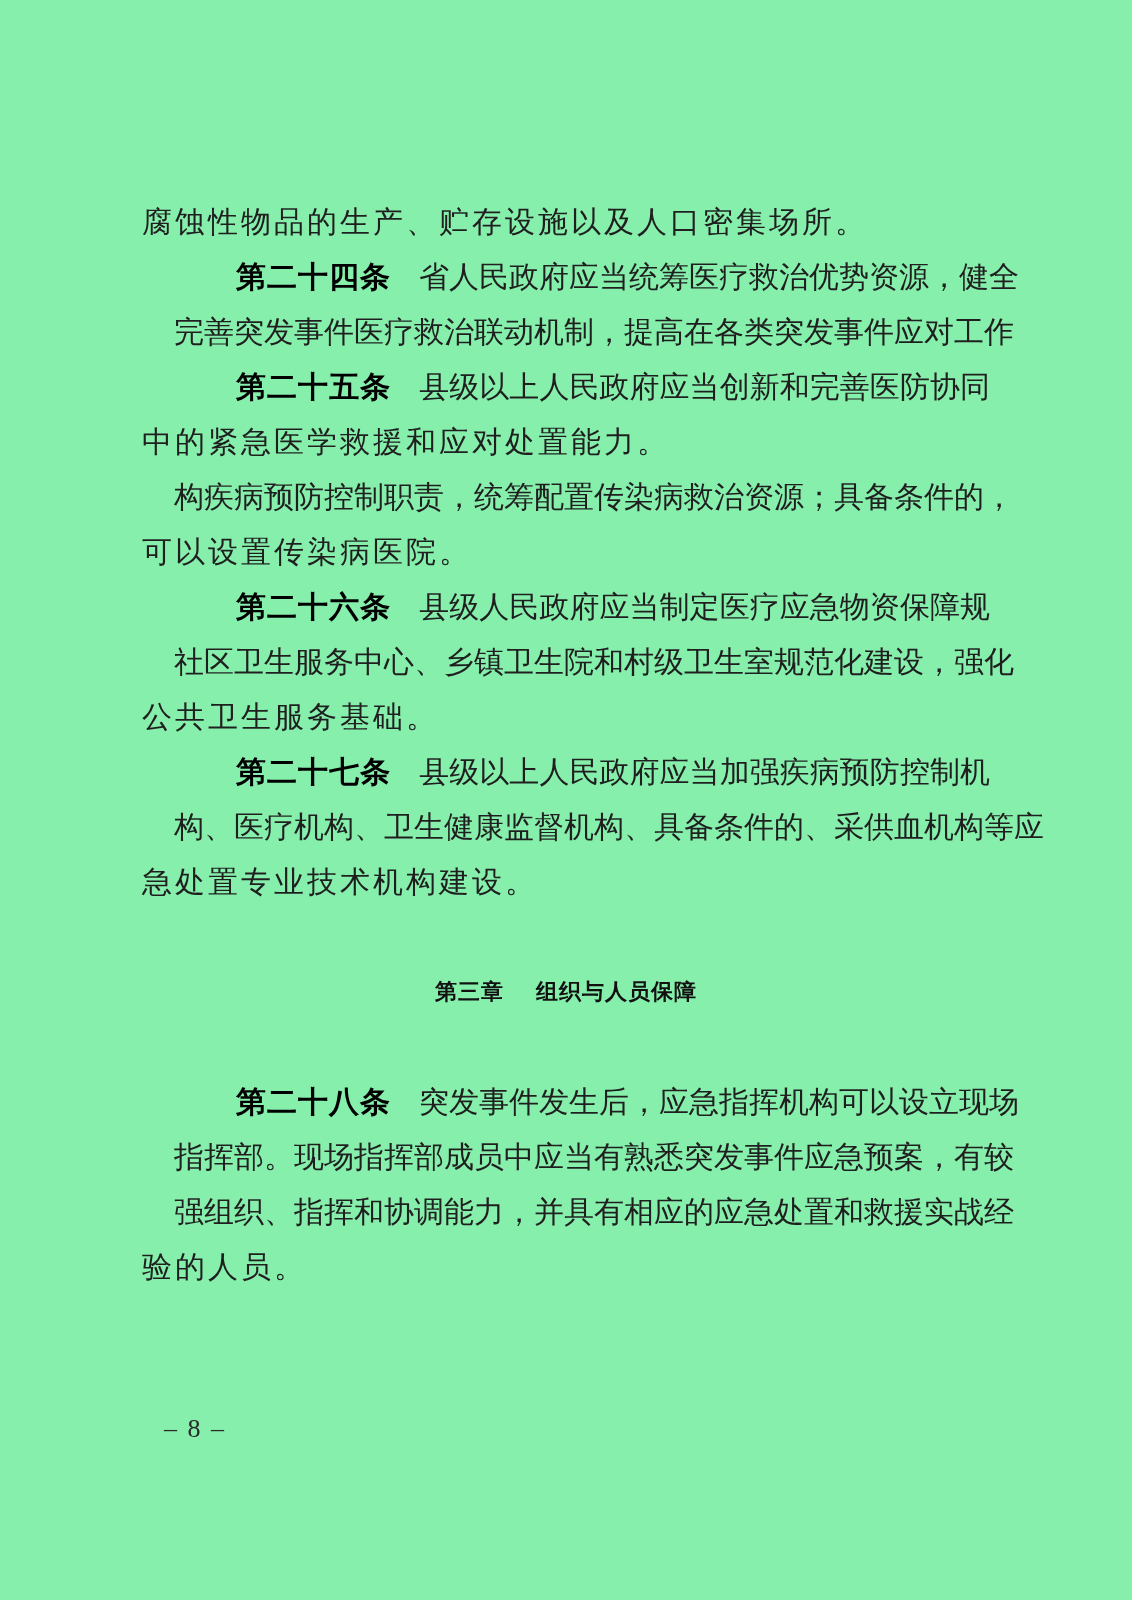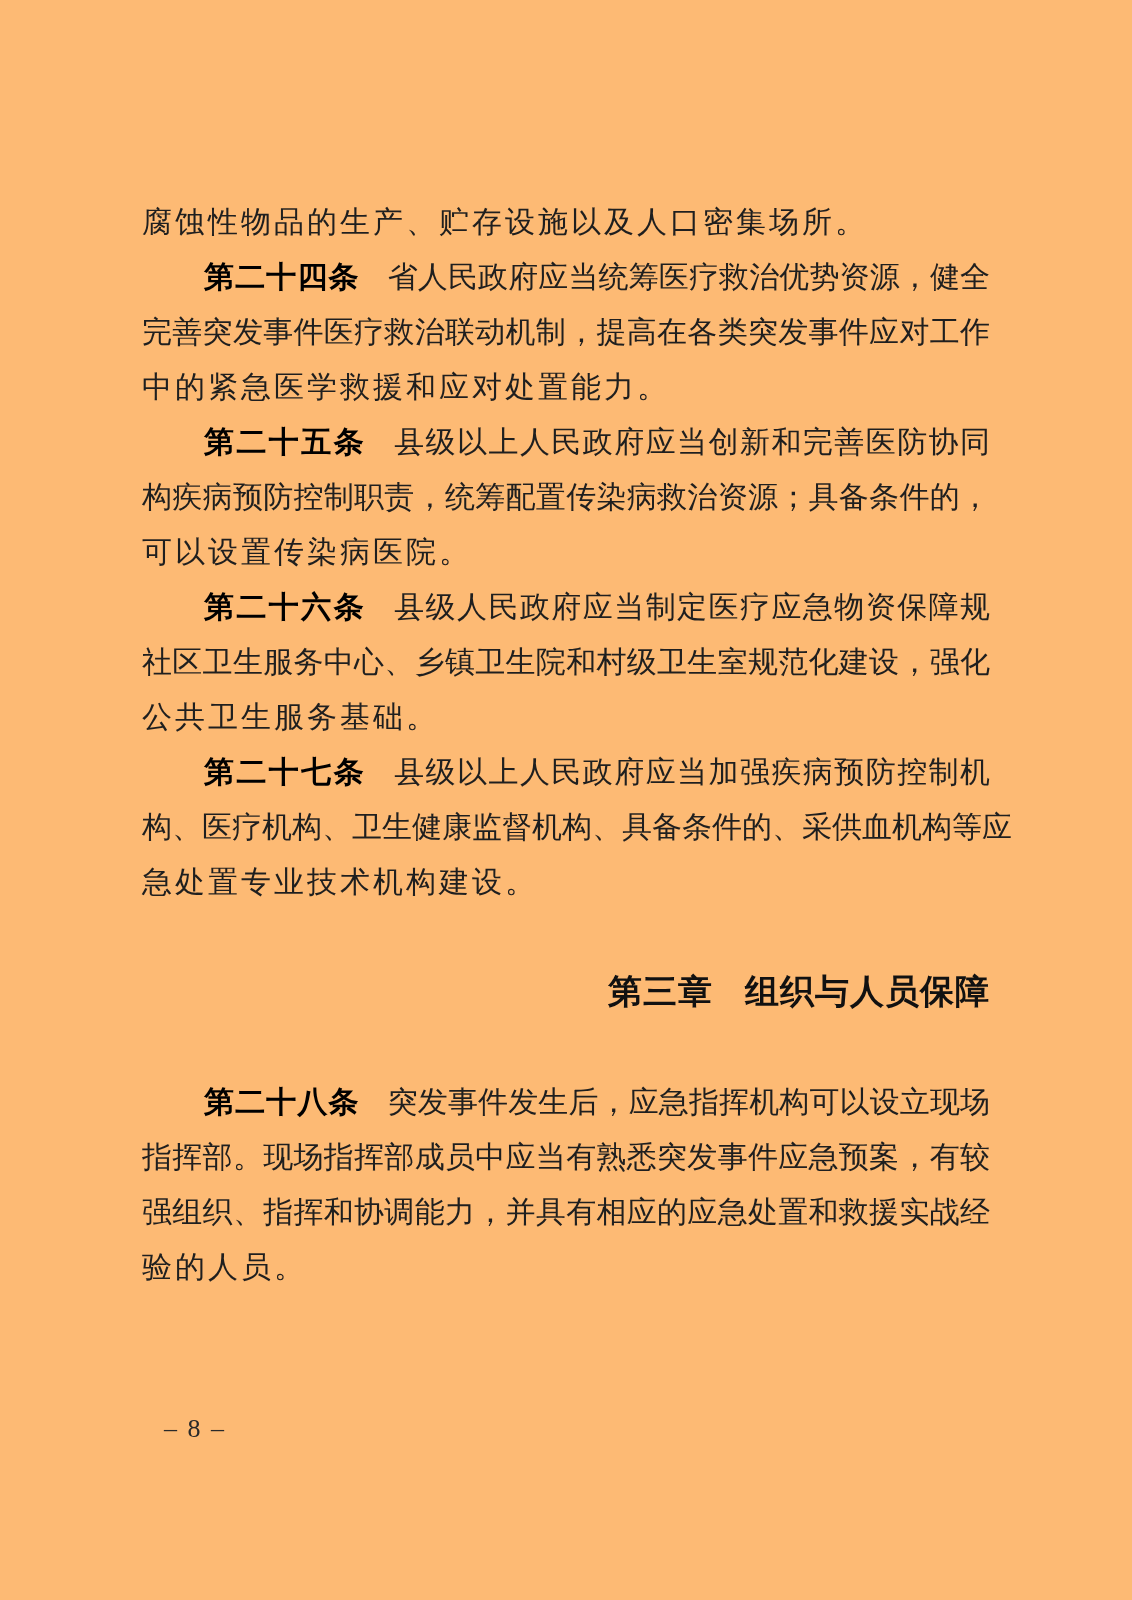--- a/index.html
+++ b/index.html
@@ -5,21 +5,21 @@
   html, body {
     margin: 0;
     padding: 0;
     background: #e8e8e8;
   }
   .page {
     position: relative;
     width: 1132px;
     height: 1600px;
     margin: 0 auto;
-    background: #fdba74;
+    background: #86efac;
     overflow: hidden;
     font-family: "Liberation Serif", "DejaVu Serif", serif;
     color: #1f1f1f;
   }
   .content {
     position: absolute;
     left: 142px;
     top: 194px;
     width: 848px;
   }
@@ -27,20 +27,21 @@
     height: 55px;
     line-height: 55px;
     font-size: 30px;
     white-space: nowrap;
   }
   
   .line.full {
     text-align: justify;
     text-align-last: justify;
     text-justify: inter-character;
+    margin-left: 32px;
   }
   
   .line.last {
     text-align: left;
     letter-spacing: 3px;
   }
   
   .line.indent {
     text-indent: 62px;
   }
@@ -50,24 +51,24 @@
     color: #000000;
     letter-spacing: 1px;
     margin-right: 28px;
   }
   .spacer {
     height: 55px;
   }
   .chapter-heading {
     height: 55px;
     line-height: 55px;
-    text-align: right;
+    text-align: center;
     font-family: "Liberation Sans", "DejaVu Sans", sans-serif;
     font-weight: bold;
-    font-size: 34px;
+    font-size: 22px;
     color: #111111;
     letter-spacing: 1px;
   }
   .chapter-title {
     margin-left: 32px;
   }
   .page-number {
     position: absolute;
     left: 164px;
     top: 1408px;
@@ -84,25 +85,25 @@
 
 <div class="page">
   <div class="content">
 
     <div class="line last">腐蚀性物品的生产、贮存设施以及人口密集场所。</div>
 
     <div class="line full indent">
       <span class="art-num">第二十四条</span><span>省人民政府应当统筹医疗救治优势资源，健全</span>
     </div>
     <div class="line full">完善突发事件医疗救治联动机制，提高在各类突发事件应对工作</div>
-    <div class="line last">中的紧急医学救援和应对处置能力。</div>
-
     <div class="line full indent">
       <span class="art-num">第二十五条</span><span>县级以上人民政府应当创新和完善医防协同</span>
     </div>
+
+    <div class="line last">中的紧急医学救援和应对处置能力。</div>
     <div class="line full">构疾病预防控制职责，统筹配置传染病救治资源；具备条件的，</div>
     <div class="line last">可以设置传染病医院。</div>
 
     <div class="line full indent">
       <span class="art-num">第二十六条</span><span>县级人民政府应当制定医疗应急物资保障规</span>
     </div>
     <div class="line full">社区卫生服务中心、乡镇卫生院和村级卫生室规范化建设，强化</div>
     <div class="line last">公共卫生服务基础。</div>
 
     <div class="line full indent">

